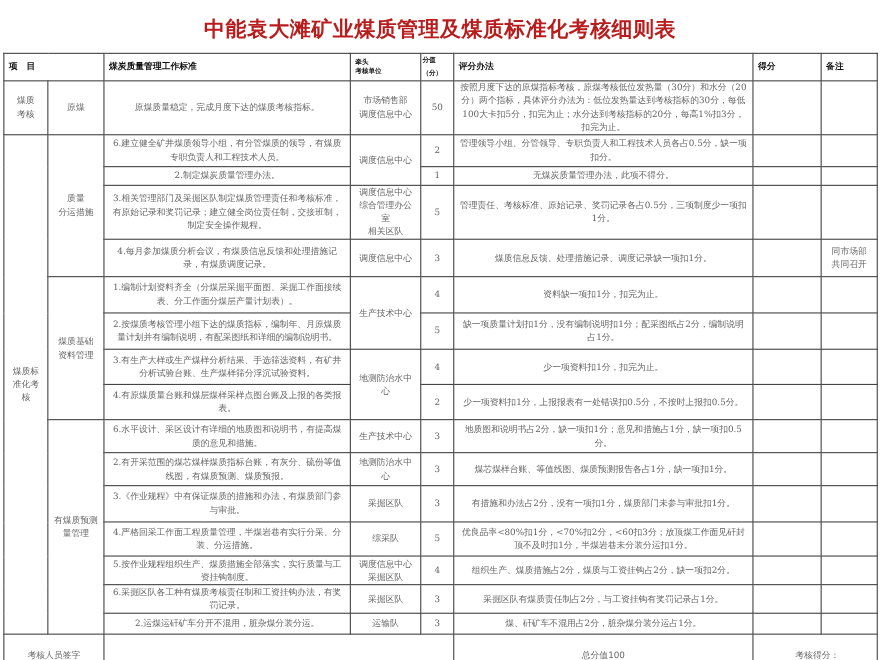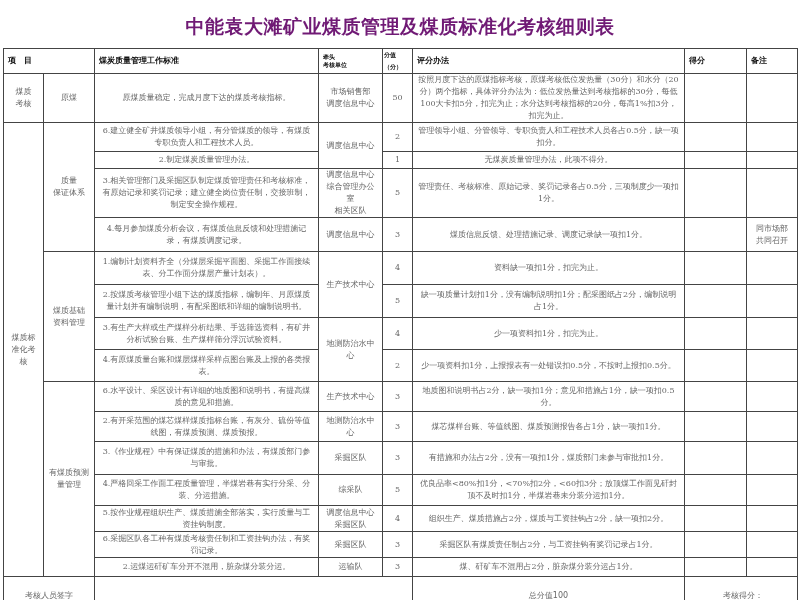--- a/index.html
+++ b/index.html
@@ -1,19 +1,19 @@
 <!DOCTYPE html>
 <html><head>
 <meta charset="utf-8">
 <style>
   html, body { margin:0; padding:0; background:#ffffff; }
   body { width:800px; height:600px; overflow:hidden; position:relative;
          font-family:"DejaVu Serif","Liberation Serif",serif; color:#555; }
   .title { position:absolute; left:0; top:14px; width:800px; text-align:center;
-           font-size:19px; font-weight:bold; color:#701a75; letter-spacing:0.5px;
+           font-size:19px; font-weight:bold; color:#b91c1c; letter-spacing:0.5px;
            font-family:"DejaVu Serif","Liberation Serif",serif; }
   table.sheet { position:absolute; left:3px; top:48px; width:794px;
                 border-collapse:collapse; table-layout:fixed; }
   table.sheet td, table.sheet th { border:1px solid #444; padding:0 4px;
                 font-size:8px; line-height:12px; color:#666; vertical-align:middle; }
   table.sheet th { font-weight:bold; color:#111; text-align:left; font-size:8px;
                 font-family:"DejaVu Sans","Liberation Sans",sans-serif; }
   .c { text-align:center; }
   .l { text-align:center; }
   .footer td { font-size:11px; color:#222; font-family:"DejaVu Sans","Liberation Sans",sans-serif; }
@@ -57,21 +57,21 @@
     <td class="l">按照月度下达的原煤指标考核，原煤考核低位发热量（30分）和水分（20分）两个指标，具体评分办法为：低位发热量达到考核指标的30分，每低100大卡扣5分，扣完为止；水分达到考核指标的20分，每高1%扣3分，扣完为止。</td>
     <td></td>
     <td></td>
   </tr>
 
   <tr style="height:29px">
     <td rowspan="15" class="c" style="white-space:pre-line">煤质标
 准化考
 核</td>
     <td rowspan="4" class="c" style="white-space:pre-line">质量
-保证体系</td>
+分运措施</td>
     <td class="l">6.建立健全矿井煤质领导小组，有分管煤质的领导，有煤质专职负责人和工程技术人员。</td>
     <td rowspan="2" class="c">调度信息中心</td>
     <td class="c">2</td>
     <td class="l">管理领导小组、分管领导、专职负责人和工程技术人员各占0.5分，缺一项扣分。</td>
     <td></td>
     <td class="c"></td>
   </tr>
   <tr style="height:17px">
     <td class="l">2.制定煤炭质量管理办法。</td>
     <td class="c">1</td>

